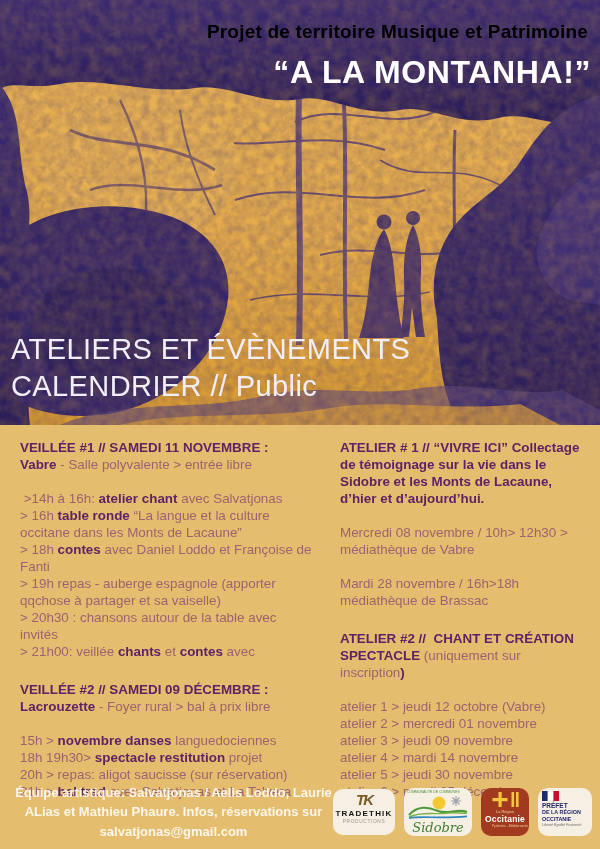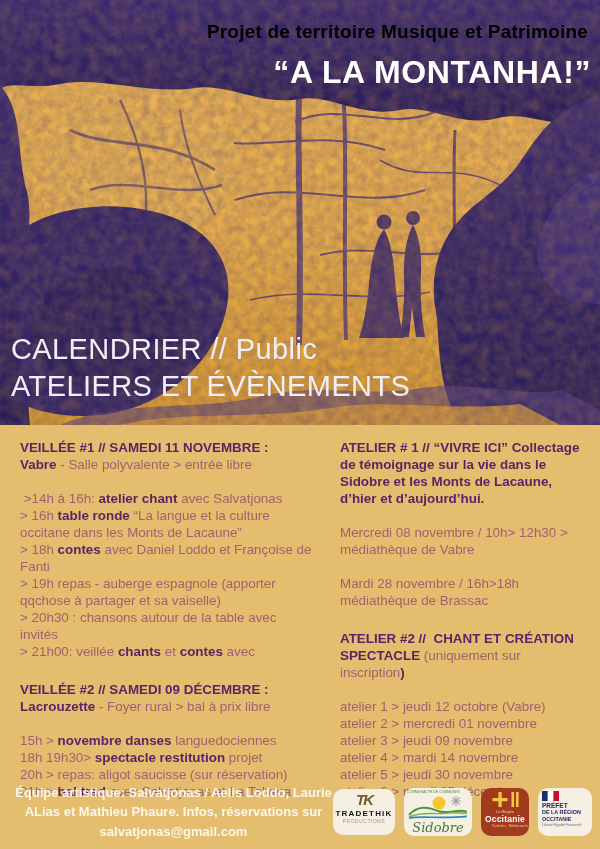--- a/index.html
+++ b/index.html
@@ -146,22 +146,22 @@
       <path fill="#53407f" opacity="0.6" d="M60,425 C120,398 200,412 262,396 C322,382 362,398 422,388 C472,380 522,398 562,390 L600,410 L600,425 Z"></path>
       <path fill="#d79b3a" opacity="0.8" d="M120,425 C180,410 260,420 330,408 C390,398 450,412 520,404 L560,425 Z"></path>
 
       <rect width="600" height="425" filter="url(#grainP)" opacity="0.32"></rect>
       <rect width="600" height="425" filter="url(#grainO)" opacity="0.22"></rect>
     </svg>
 
     <div class="ov-subtitle">Projet de territoire Musique et Patrimoine</div>
     <div class="ov-title">“A LA MONTANHA!”</div>
     <div class="ov-cal">
+      <div>ATELIERS ET ÉVÈNEMENTS</div>
       <div>CALENDRIER // Public</div>
-      <div>ATELIERS ET ÉVÈNEMENTS</div>
     </div>
   </div>
 
   <div class="content">
     <div class="col col-left">
       <section class="block">
         <div class="lines">
             <div class="line"><span class="b">VEILLÉE #1 // SAMEDI 11 NOVEMBRE :</span></div>
             <div class="line"><span class="b">Vabre</span><span> - Salle polyvalente &gt; entrée libre</span></div>
           </div>

